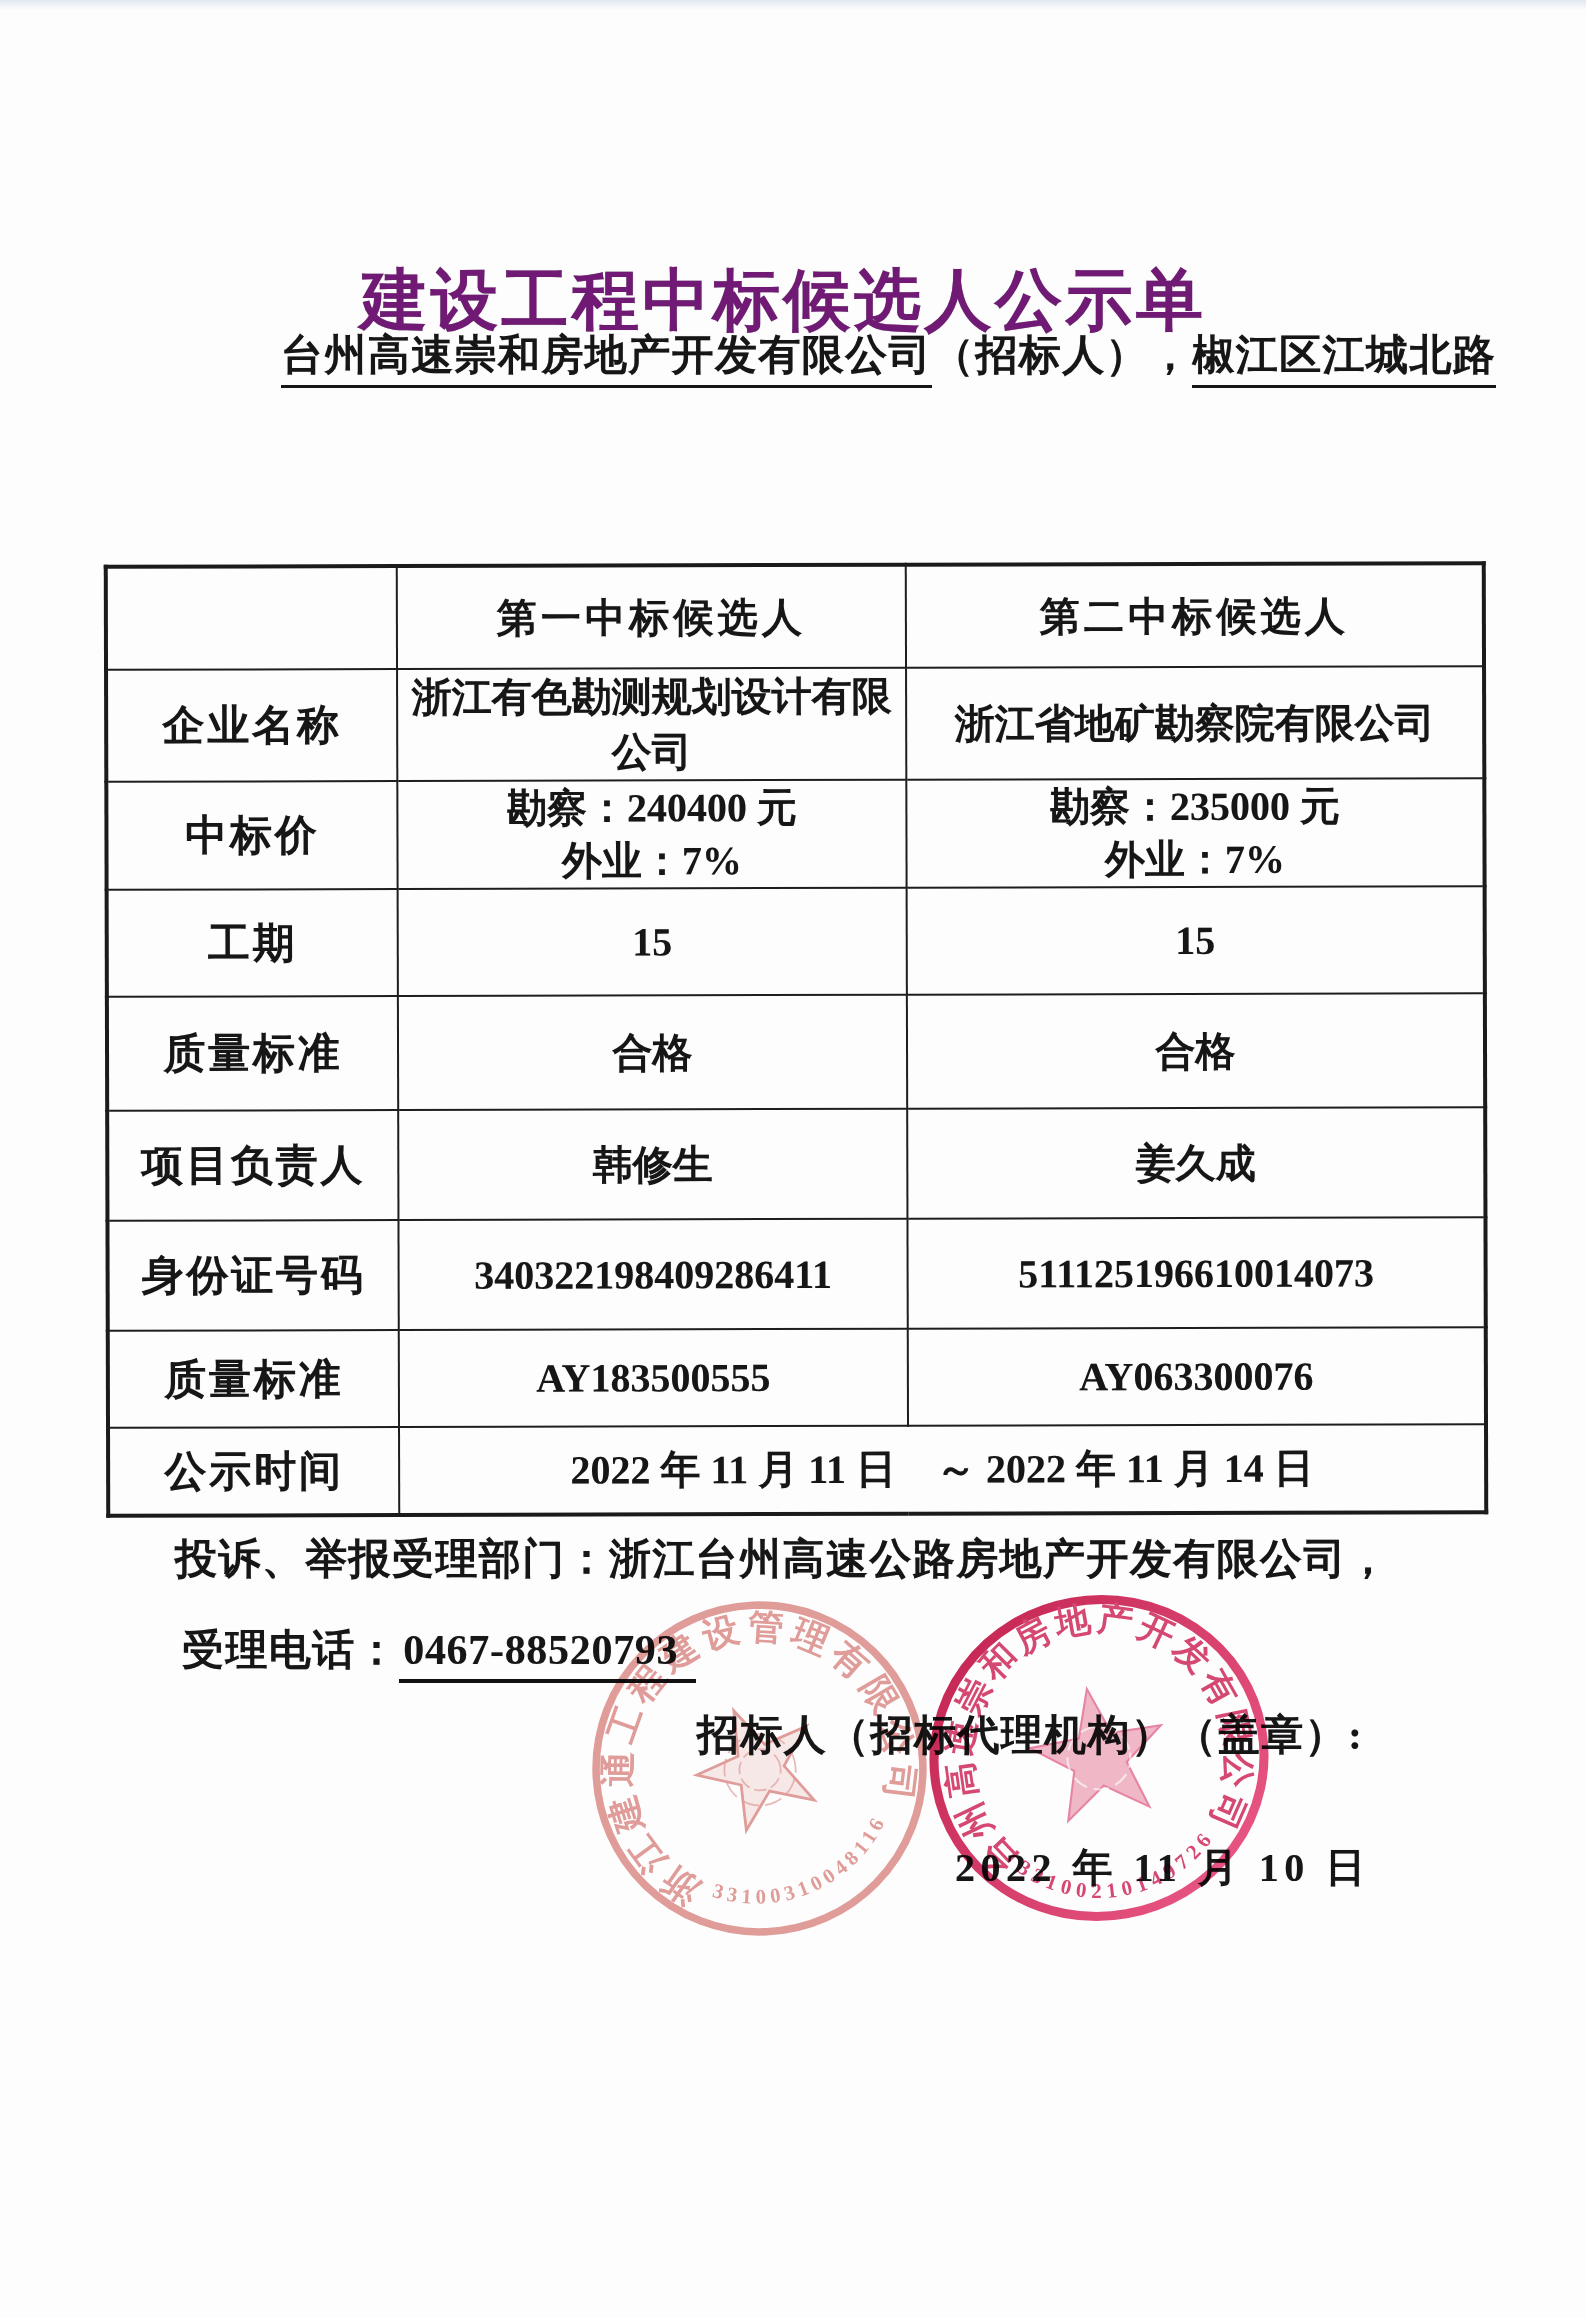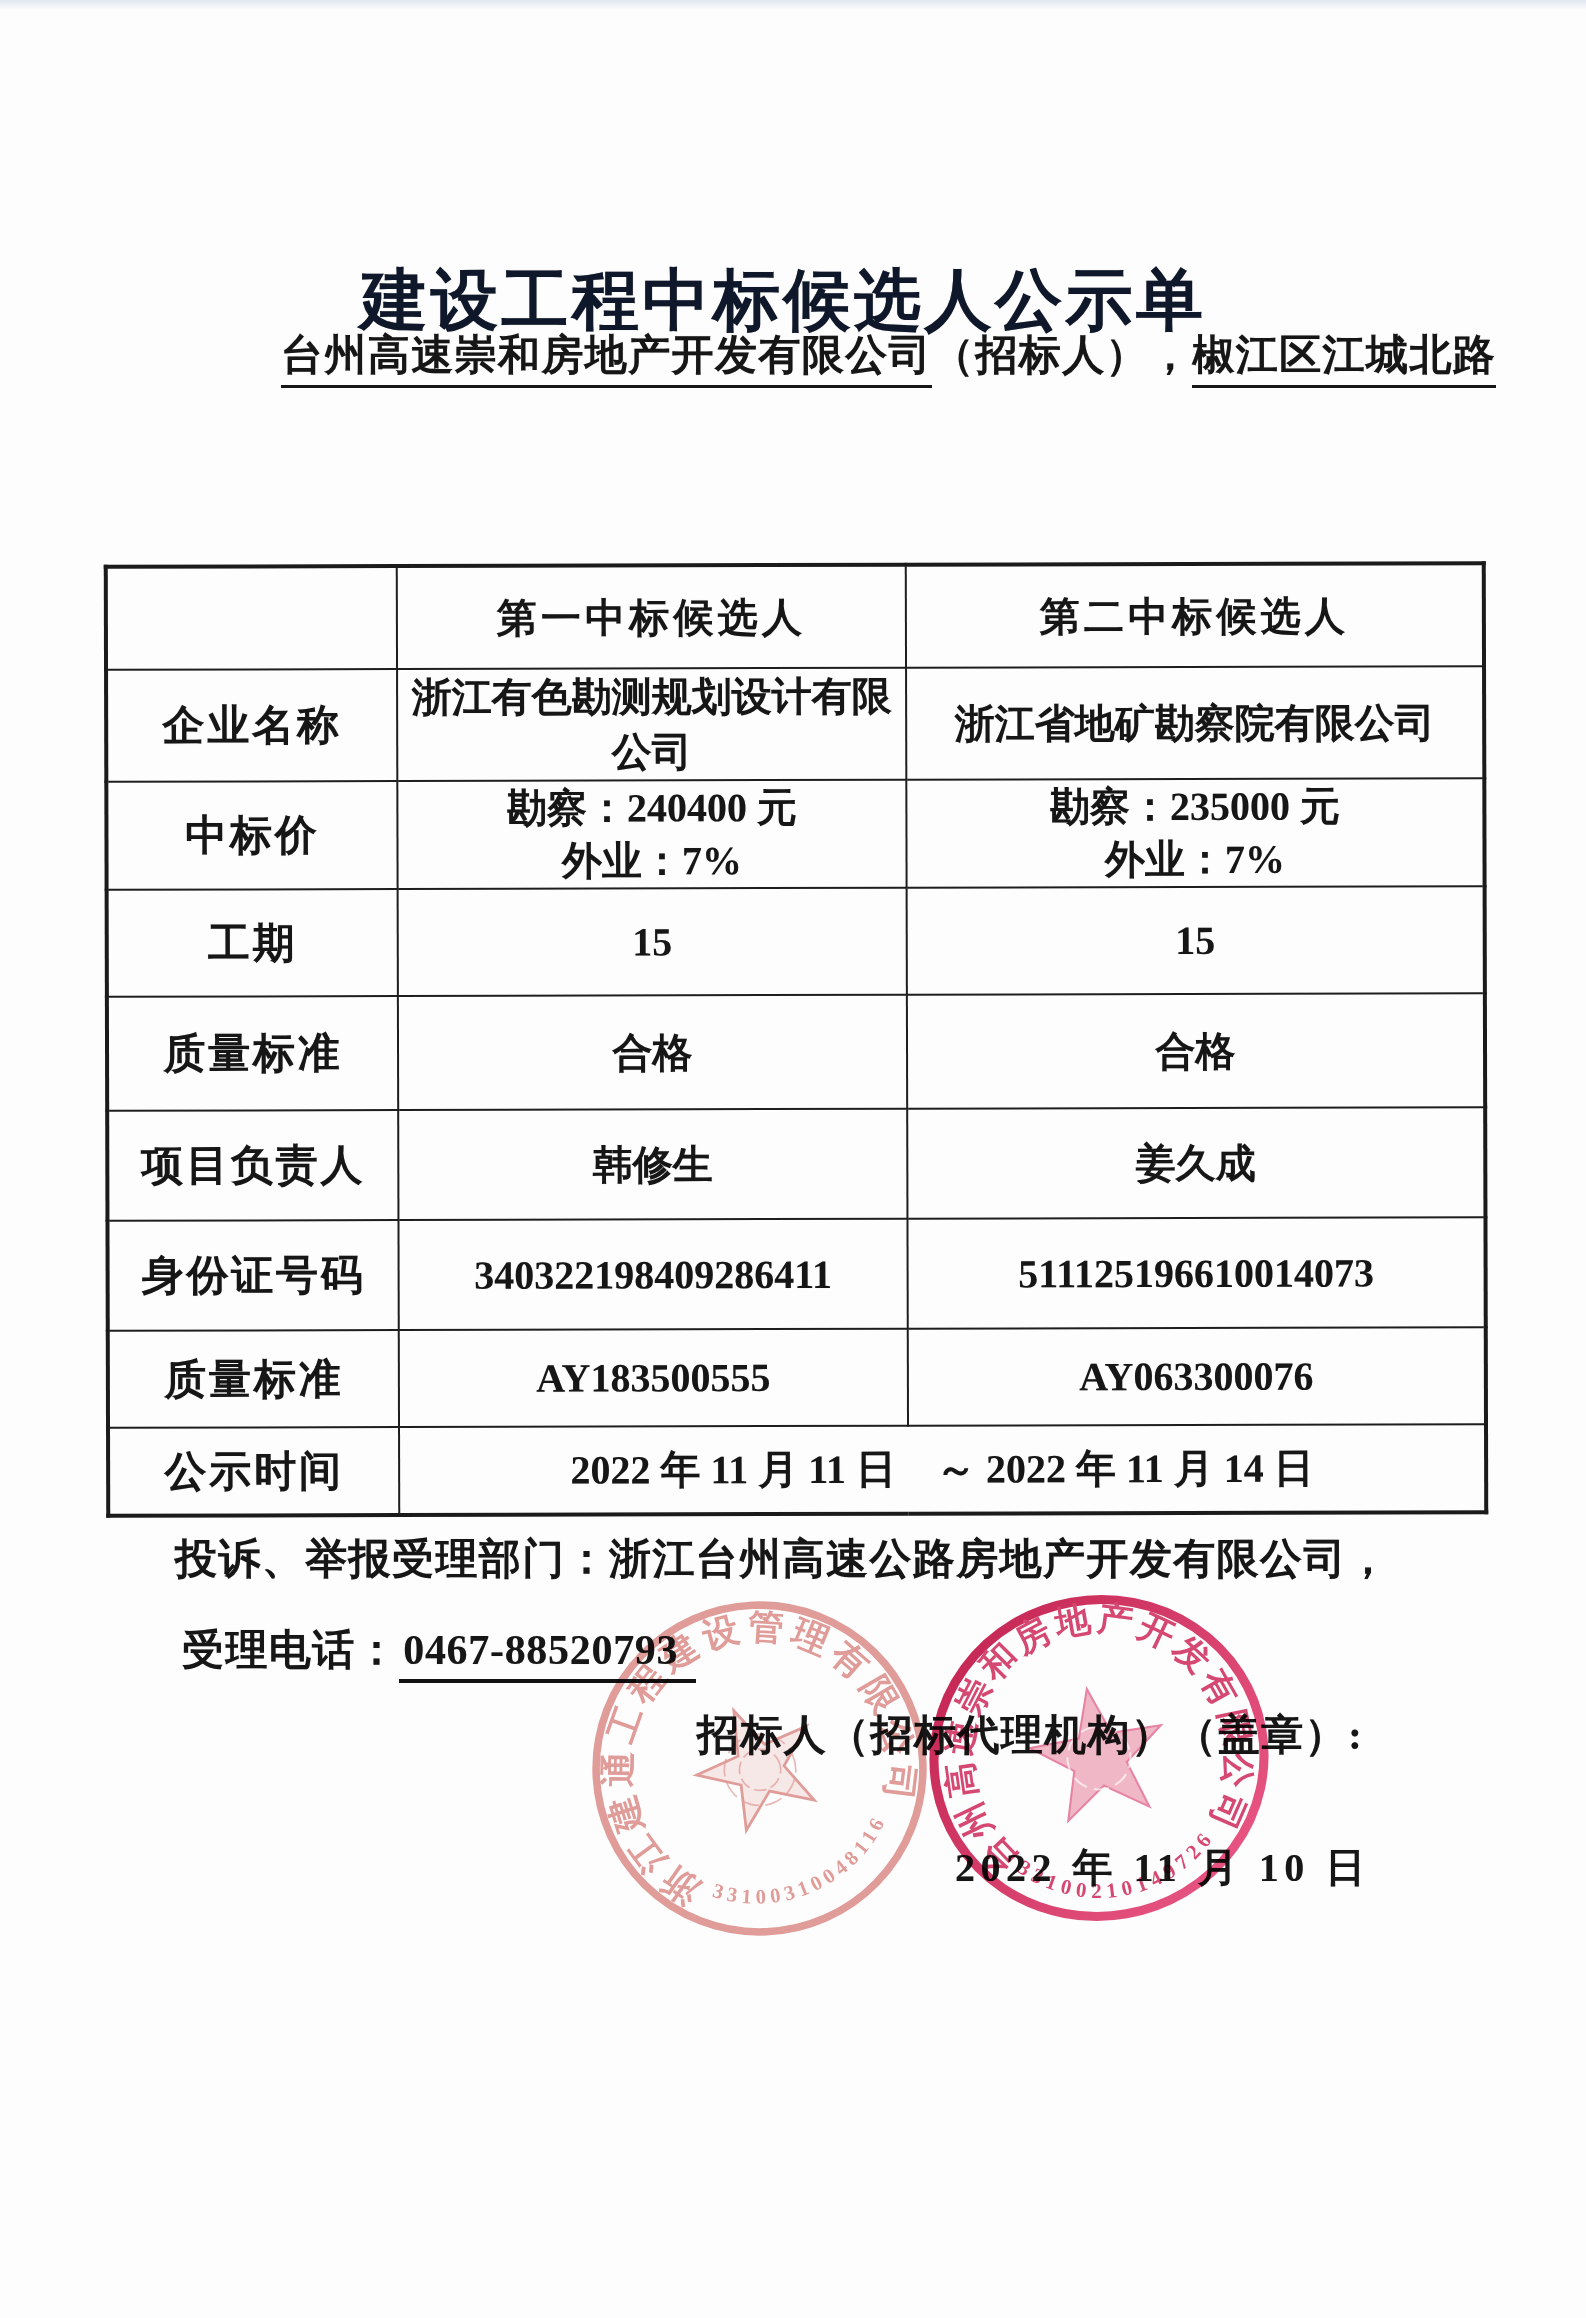--- a/index.html
+++ b/index.html
@@ -12,21 +12,21 @@
     color:#161616;
   }
   .scan-top-band{
     position:absolute;top:0;left:0;width:100%;height:9.7px;
     background:linear-gradient(to bottom, rgba(160,180,215,.30), rgba(160,180,215,0));
   }
   .doc-title{
     position:absolute;top:255px;left:0;width:1567px;
     text-align:center;
     font-size:67px;font-weight:700;letter-spacing:3.5px;
-    color:#0f172a;
+    color:#701a75;
     text-shadow:0 0 0.7px rgba(0,0,0,.45);
   }
   .intro-line{
     position:absolute;
     font-size:42px;font-weight:600;letter-spacing:1.4px;
     white-space:nowrap;
     text-shadow:0 0 0.7px rgba(0,0,0,.35);
   }
   .il1{top:327px;left:281px;text-align:center;}
   .il2{top:408px;left:205px;}

